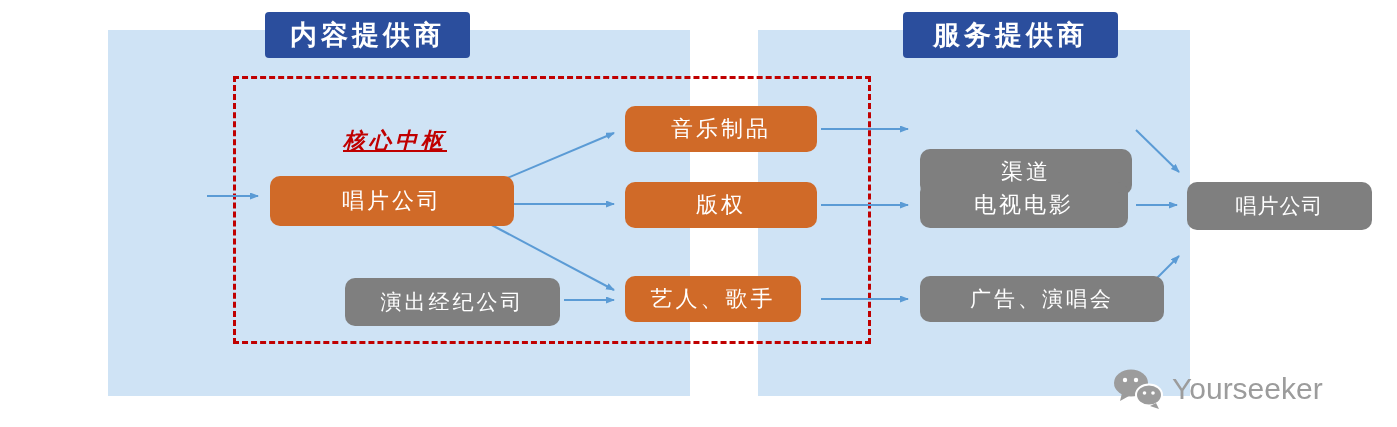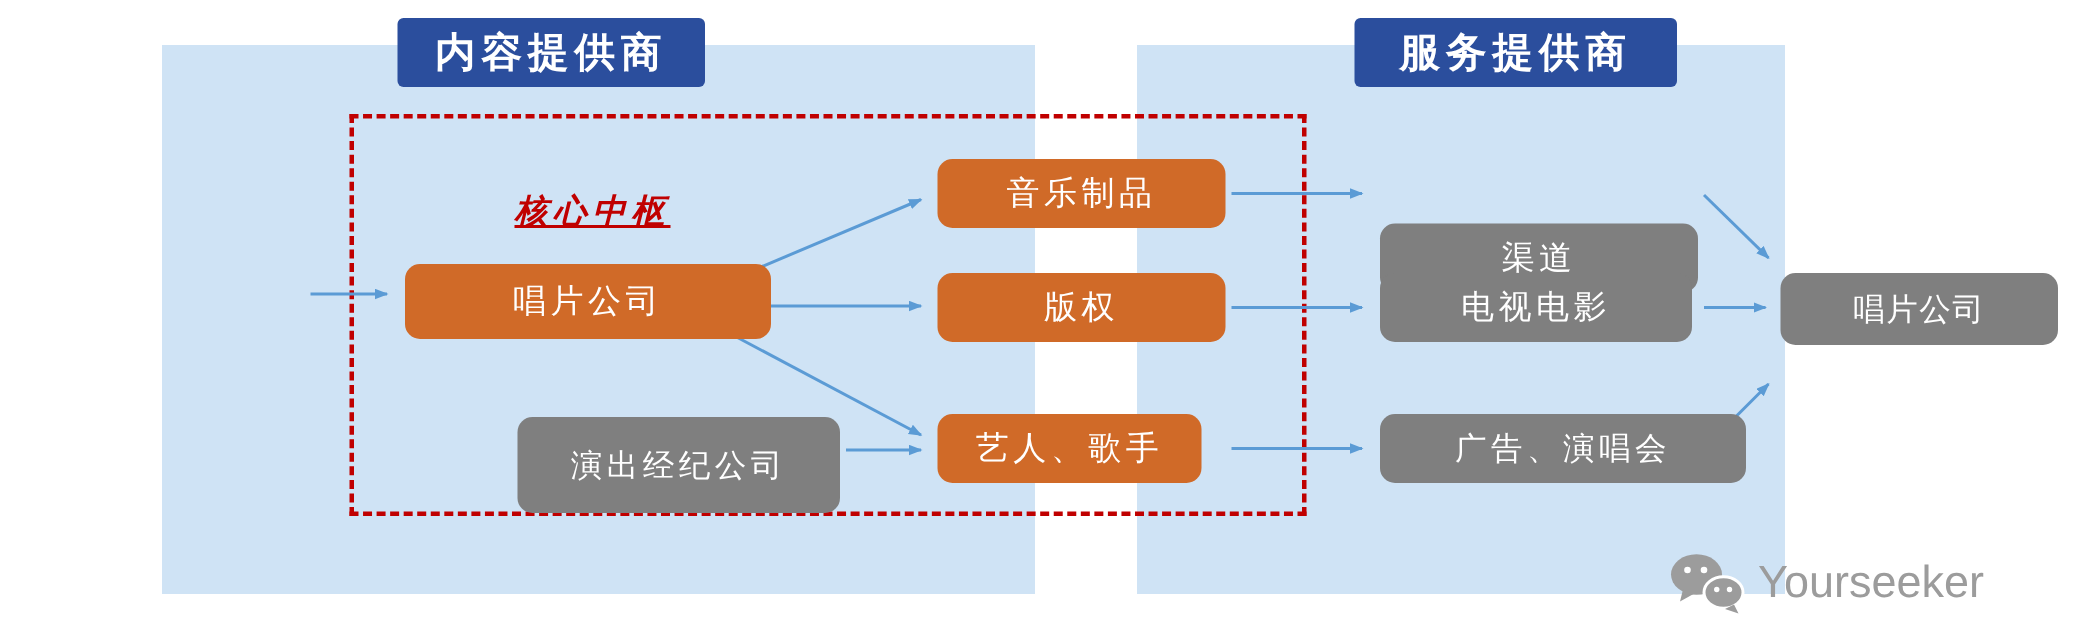--- a/index.html
+++ b/index.html
@@ -71,21 +71,21 @@
     flex-direction: column;
     align-items: center;
     justify-content: center;
     border-radius: 10px;
     text-align: center;
   }
   .node.orange { background: var(--orange); }
   .node.gray   { background: var(--gray); }
   .node-creators { left: 35px;  top: 140px; width: 167px; height: 112px; line-height: 35px; letter-spacing: 2px; }
   .node-record   { left: 270px; top: 176px; width: 244px; height: 50px; }
-  .node-agency   { left: 345px; top: 278px; width: 215px; height: 64px; font-size: 21px; }
+  .node-agency   { left: 345px; top: 278px; width: 215px; height: 48px; font-size: 21px; }
   .node-products { left: 625px; top: 106px; width: 192px; height: 46px; }
   .node-copyright{ left: 625px; top: 182px; width: 192px; height: 46px; }
   .node-artists  { left: 625px; top: 276px; width: 176px; height: 46px; }
   .node-channels { left: 920px; top: 107px; width: 212px; height: 46px; margin-top: 42px; }
   .node-tvfilm   { left: 920px; top: 182px; width: 208px; height: 46px; }
   .node-ads      { left: 920px; top: 276px; width: 244px; height: 46px; font-size: 21px; }
   .node-consumer { left: 1187px; top: 182px; width: 185px; height: 48px; font-size: 21px; letter-spacing: 1px; }
 
   .watermark {
     position: absolute;

